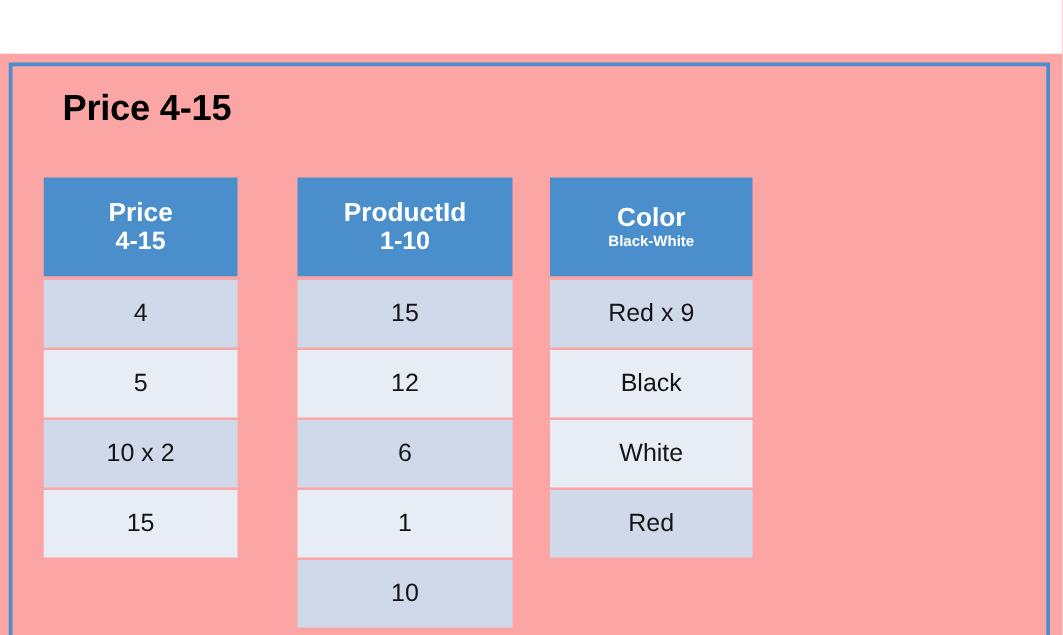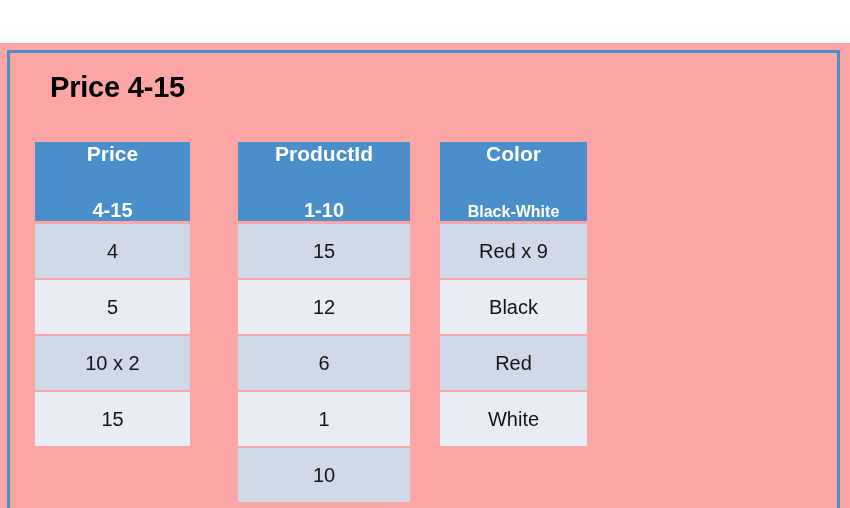--- a/index.html
+++ b/index.html
@@ -47,57 +47,57 @@
     top: 99px;
   }
   .col-header {
     background: #4a8fcc;
     color: #ffffff;
     height: 79px;
     box-sizing: border-box;
     display: flex;
     flex-direction: column;
     align-items: center;
-    justify-content: space-between;
+    justify-content: center;
     line-height: 1.12;
     padding: 0 4px;
   }
   .col-header .h-title {
     font-size: 21px;
     font-weight: bold;
     white-space: nowrap;
   }
   .col-header .h-sub {
     font-size: 20px;
     font-weight: bold;
     white-space: nowrap;
   }
   .col-header.small-sub .h-sub {
-    font-size: 16px;
+    font-size: 12px;
   }
   .cells {
     margin-top: 3px;
   }
   .cell {
     height: 54px;
     margin-bottom: 2px;
     display: flex;
     align-items: center;
     justify-content: center;
     font-size: 20px;
     color: #141414;
     box-sizing: border-box;
   }
   .cell.shade-dark  { background: #d0d9ea; }
   .cell.shade-light { background: #e7ecf5; }
 
   
   #col-price     { left: 35px;  width: 155px; }
   #col-productid { left: 238px; width: 172px; }
-  #col-color     { left: 440px; width: 147px; }
+  #col-color     { left: 440px; width: 162px; }
   #col-qty       { left: 651px; width: 151px; }
 </style>
 </head>
 <body>
 
 <div id="slide">
 
   <div id="frame-border"></div>
 
   <div id="page-title">Price 4-15</div>
@@ -130,21 +130,21 @@
   </div>
 
   <div class="column" id="col-color">
     <div class="col-header small-sub">
       <span class="h-title">Color</span>
       <span class="h-sub">Black-White</span>
     </div>
     <div class="cells">
       <div class="cell shade-dark">Red x 9</div>
       <div class="cell shade-light">Black</div>
+      <div class="cell shade-light">White</div>
       <div class="cell shade-dark">Red</div>
-      <div class="cell shade-light">White</div>
     </div>
   </div>
 
   <div class="column" id="col-qty">
   </div>
 
 </div>
 
 </body></html>

